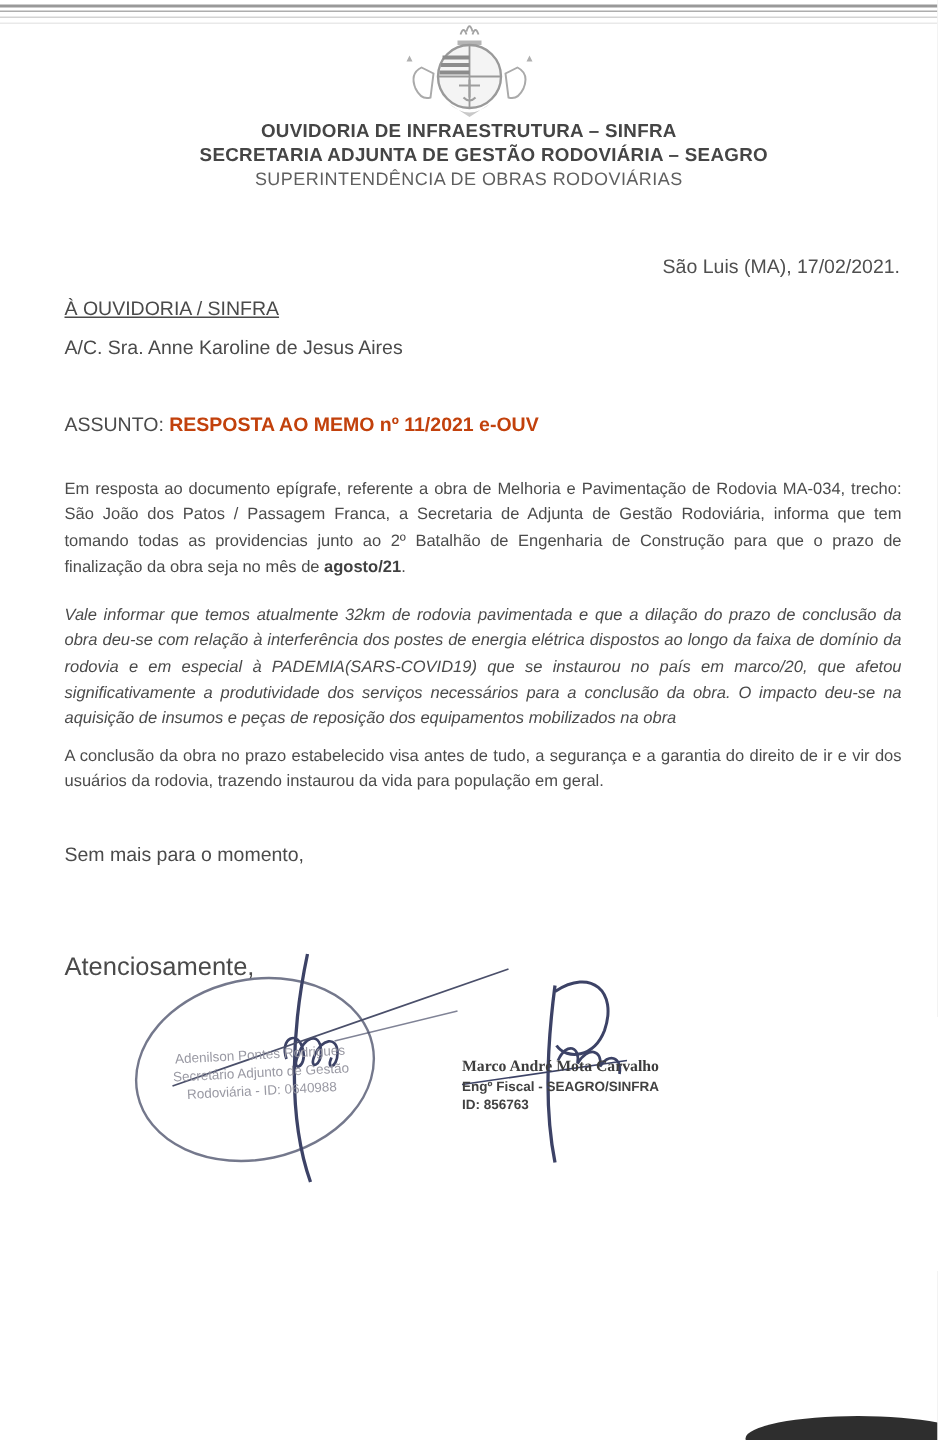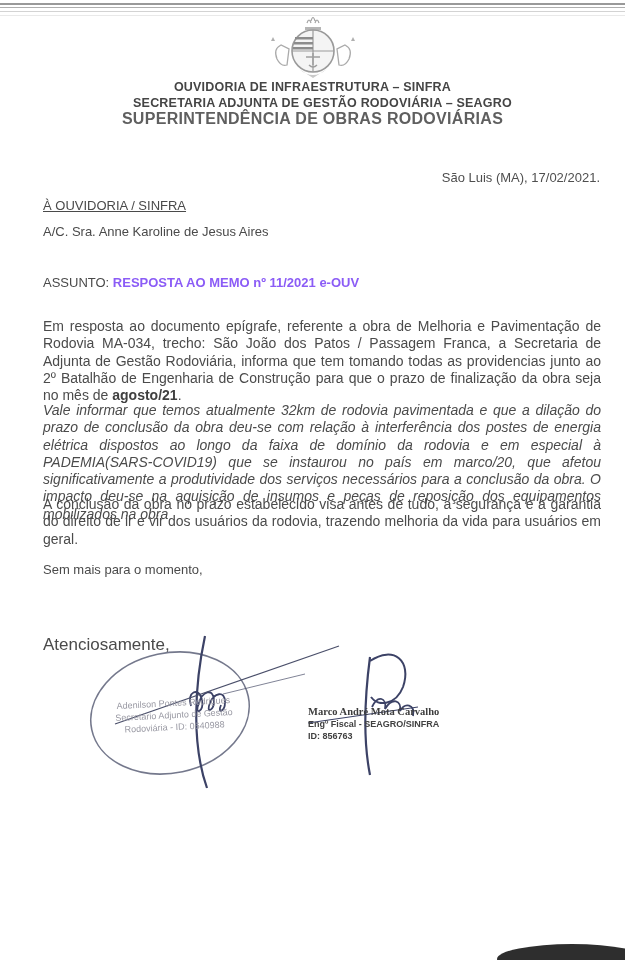--- a/index.html
+++ b/index.html
@@ -11,27 +11,27 @@
   .scanline{position:absolute;left:0;width:100%;}
   .sl1{top:3px;height:2px;background:#808080;opacity:.8;}
   .sl2{top:7px;height:1px;background:#aeaeae;}
   .sl3{top:11px;height:1px;background:#d3d3d3;}
   .sl4{top:15px;height:1px;background:#e9e9e9;}
   .crest{position:absolute;top:15px;left:50%;transform:translateX(-50%);}
   .header{position:absolute;top:79px;left:0;width:100%;text-align:center;color:#454545;}
   .h-l1{font-size:13.5px;font-weight:700;letter-spacing:.3px;line-height:17px;}
   .h-l2{font-size:12.5px;font-weight:700;letter-spacing:.2px;line-height:16px;}
   .h-l3{font-size:12.5px;font-weight:700;letter-spacing:.2px;line-height:16px;padding-left:20px;}
-  .h-l4{font-size:16px;font-weight:700;color:#5f5f5f;letter-spacing:.3px;line-height:16px;}
+  .h-l4{font-size:12px;font-weight:400;color:#5f5f5f;letter-spacing:.3px;line-height:16px;}
   .dateline{position:absolute;top:170px;right:25px;font-size:13px;color:#4f4f4f;}
   .recip1{position:absolute;top:198px;left:43px;font-size:13px;text-decoration:underline;}
   .recip2{position:absolute;top:224px;left:43px;font-size:13px;}
   .subject{position:absolute;top:275px;left:43px;font-size:13px;}
-  .subject b{font-weight:700;color:#8b5cf6;}
-  .para{position:absolute;left:43px;width:558px;font-size:14px;line-height:17.3px;
+  .subject b{font-weight:700;color:#c2410c;}
+  .para{position:absolute;left:43px;width:558px;font-size:11px;line-height:17.3px;
         text-align:justify;color:#4b4b4b;}
   .p1{top:318px;} .p2{top:402px;font-style:italic;} .p3{top:496px;}
   .para b{font-weight:700;color:#404040;}
   .closing1{position:absolute;top:562px;left:43px;font-size:13px;}
   .closing2{position:absolute;top:635px;left:43px;font-size:17px;text-align:right;}
   .sig-svg{position:absolute;pointer-events:none;}
   .stamp{
     position:absolute;top:697px;left:88px;width:172px;text-align:center;
     font-size:9px;line-height:12px;color:rgba(148,148,158,.95);
     transform:rotate(-3deg);
@@ -91,21 +91,21 @@
   <div class="recip2">A/C. Sra. Anne Karoline de Jesus Aires</div>
 
   <div class="subject">
     <span>ASSUNTO: </span><b>RESPOSTA AO MEMO nº 11/2021 e-OUV</b>
   </div>
 
   <div class="para p1">
     <span>Em resposta ao documento epígrafe, referente a obra de Melhoria e Pavimentação de Rodovia MA-034, trecho: São João dos Patos / Passagem Franca, a Secretaria de Adjunta de Gestão Rodoviária, informa que tem tomando todas as providencias junto ao 2º Batalhão de Engenharia de Construção para que o prazo de finalização da obra seja no mês de </span><b>agosto/21</b><span>.</span>
   </div>
   <div class="para p2">Vale informar que temos atualmente 32km de rodovia pavimentada e que a dilação do prazo de conclusão da obra deu-se com relação à interferência dos postes de energia elétrica dispostos ao longo da faixa de domínio da rodovia e em especial à PADEMIA(SARS-COVID19) que se instaurou no país em marco/20, que afetou significativamente a produtividade dos serviços necessários para a conclusão da obra. O impacto deu-se na aquisição de insumos e peças de reposição dos equipamentos mobilizados na obra</div>
-  <div class="para p3">A conclusão da obra no prazo estabelecido visa antes de tudo, a segurança e a garantia do direito de ir e vir dos usuários da rodovia, trazendo melhoria da vida para usuários em geral.</div>
+  <div class="para p3">A conclusão da obra no prazo estabelecido visa antes de tudo, a segurança e a garantia do direito de ir e vir dos usuários da rodovia, trazendo instaurou da vida para população em geral.</div>
 
   <div class="closing1">Sem mais para o momento,</div>
   <div class="closing2">Atenciosamente,</div>
 
   <svg class="sig-svg" style="left:55px;top:628px;" width="320" height="168" viewBox="0 0 320 168">
     <g transform="rotate(-12 115 85)">
       <ellipse cx="115" cy="85" rx="80" ry="60" stroke="#5c6078" stroke-width="1.6" fill="none" opacity="0.85"></ellipse>
     </g>
     <path d="M150 8 C140 55 136 115 152 160" stroke="#3c4266" stroke-width="2.2" fill="none"></path>
     <path d="M136 78 c-5 -14 8 -20 11 -6 c3 12 -9 16 -3 3 c3 -11 14 -16 15 -3 c1 11 -9 14 -4 3 c4 -10 15 -13 15 -1 c0 10 -8 12 -4 3" stroke="#3c4266" stroke-width="1.8" fill="none"></path>

